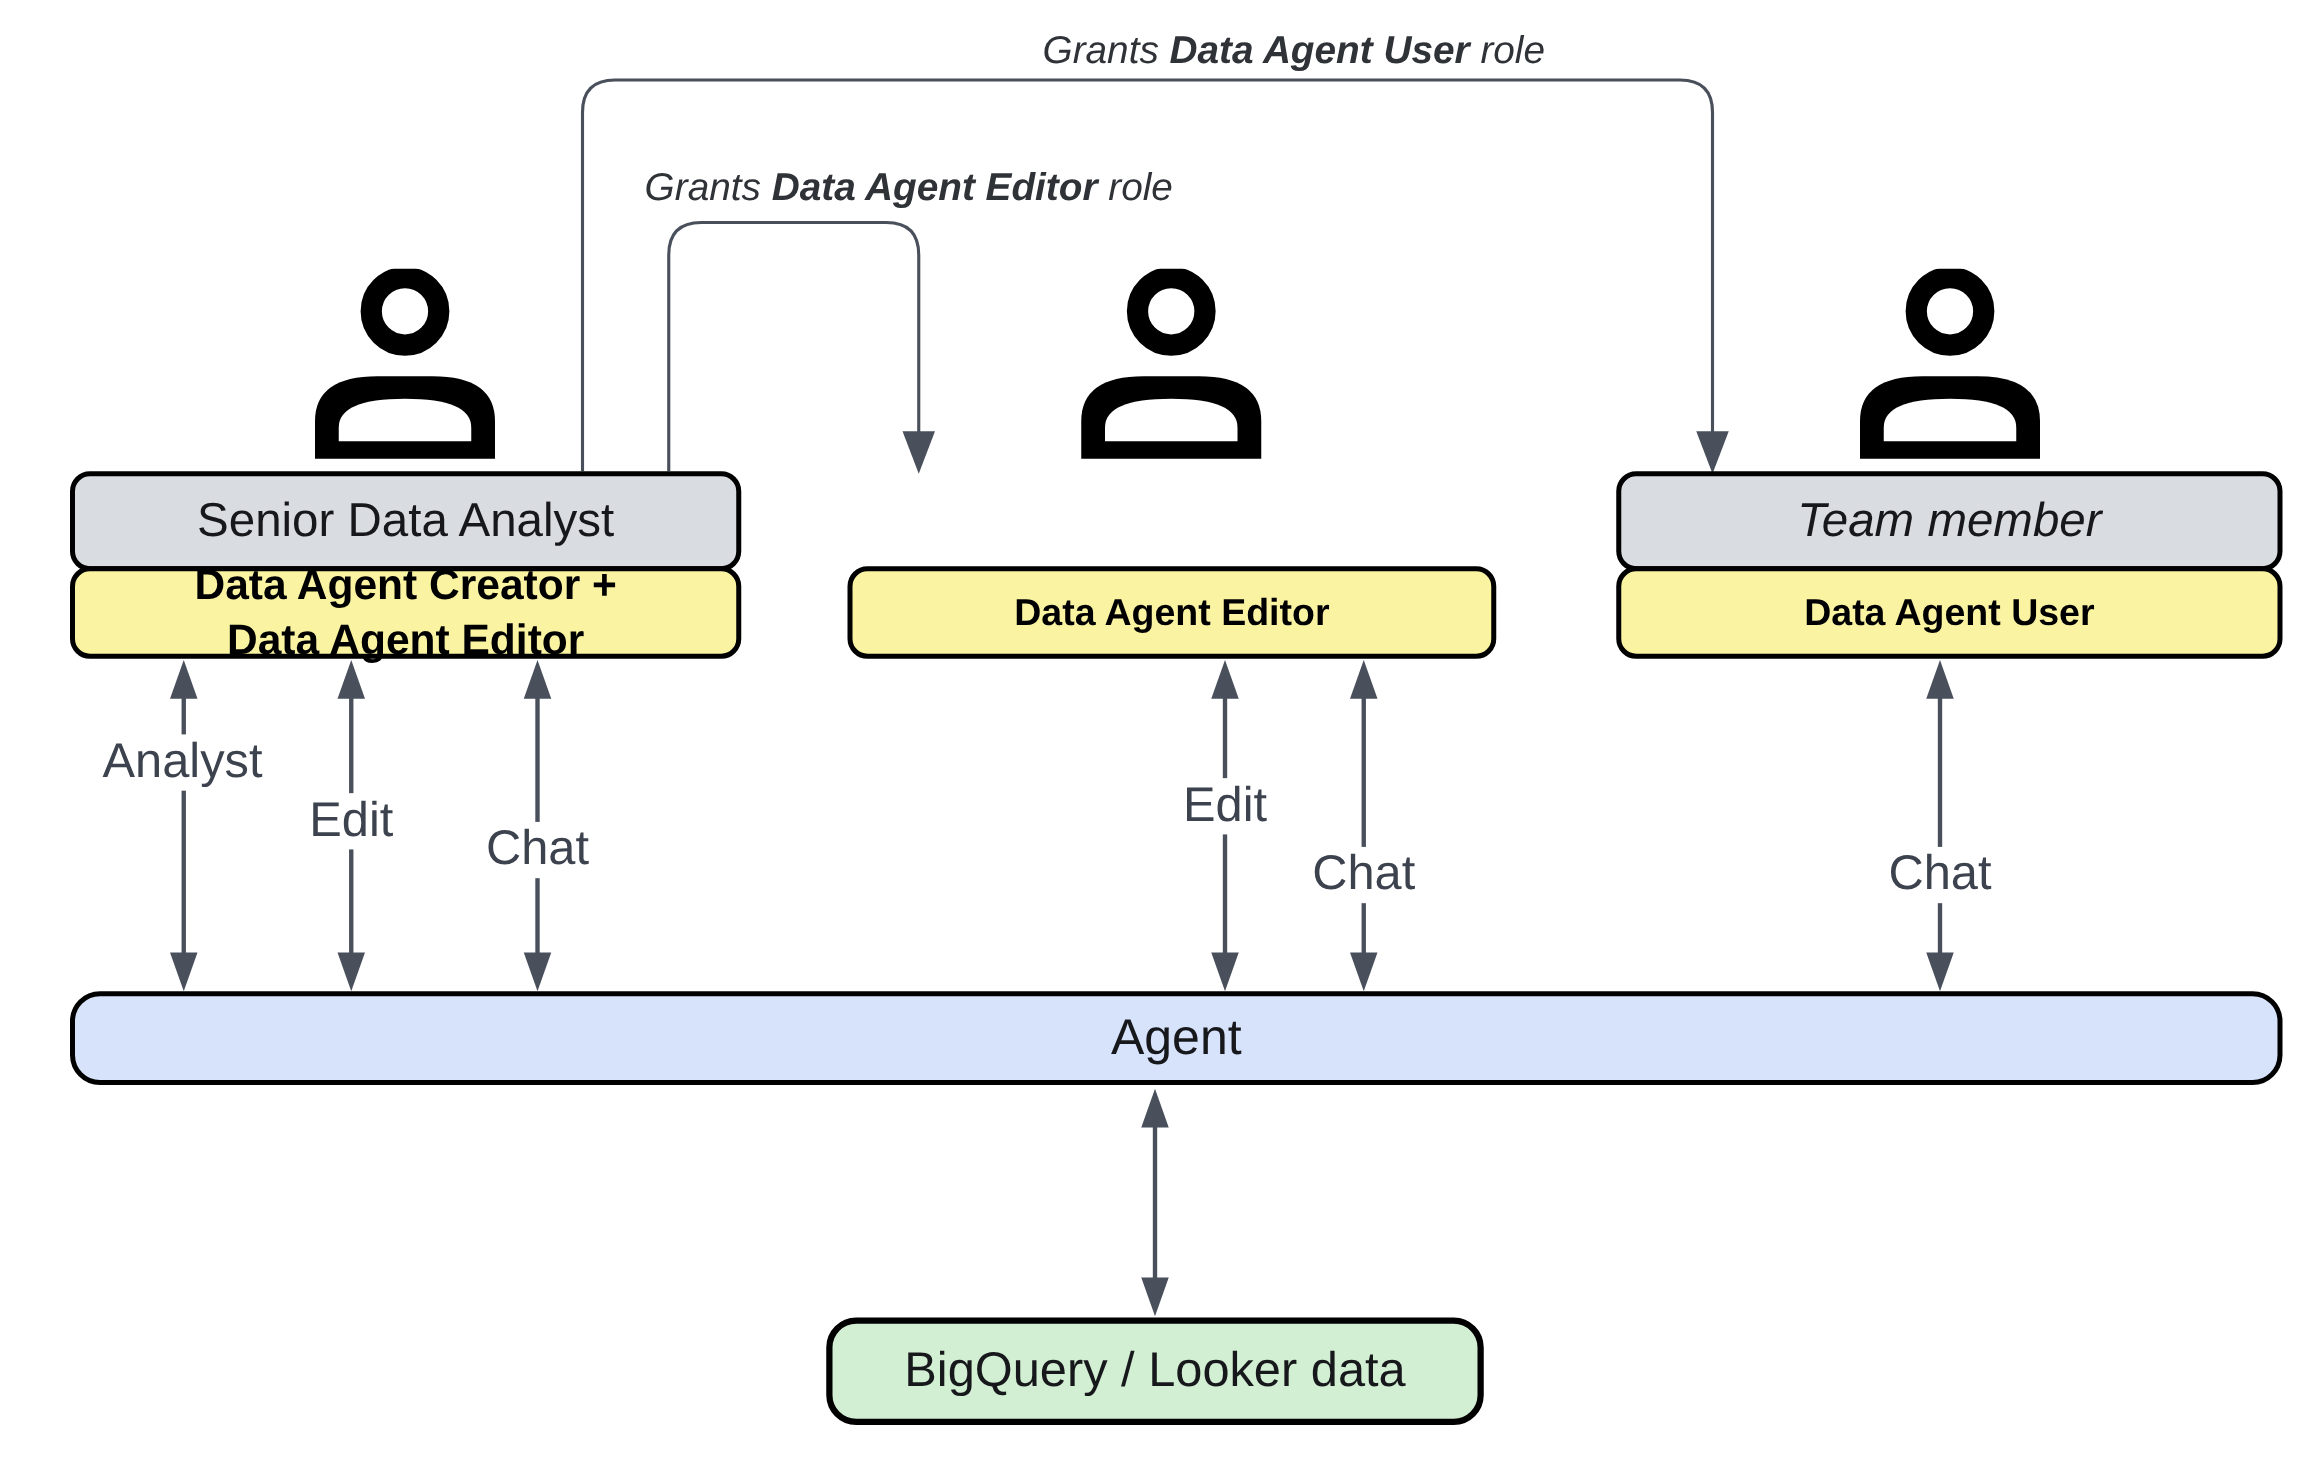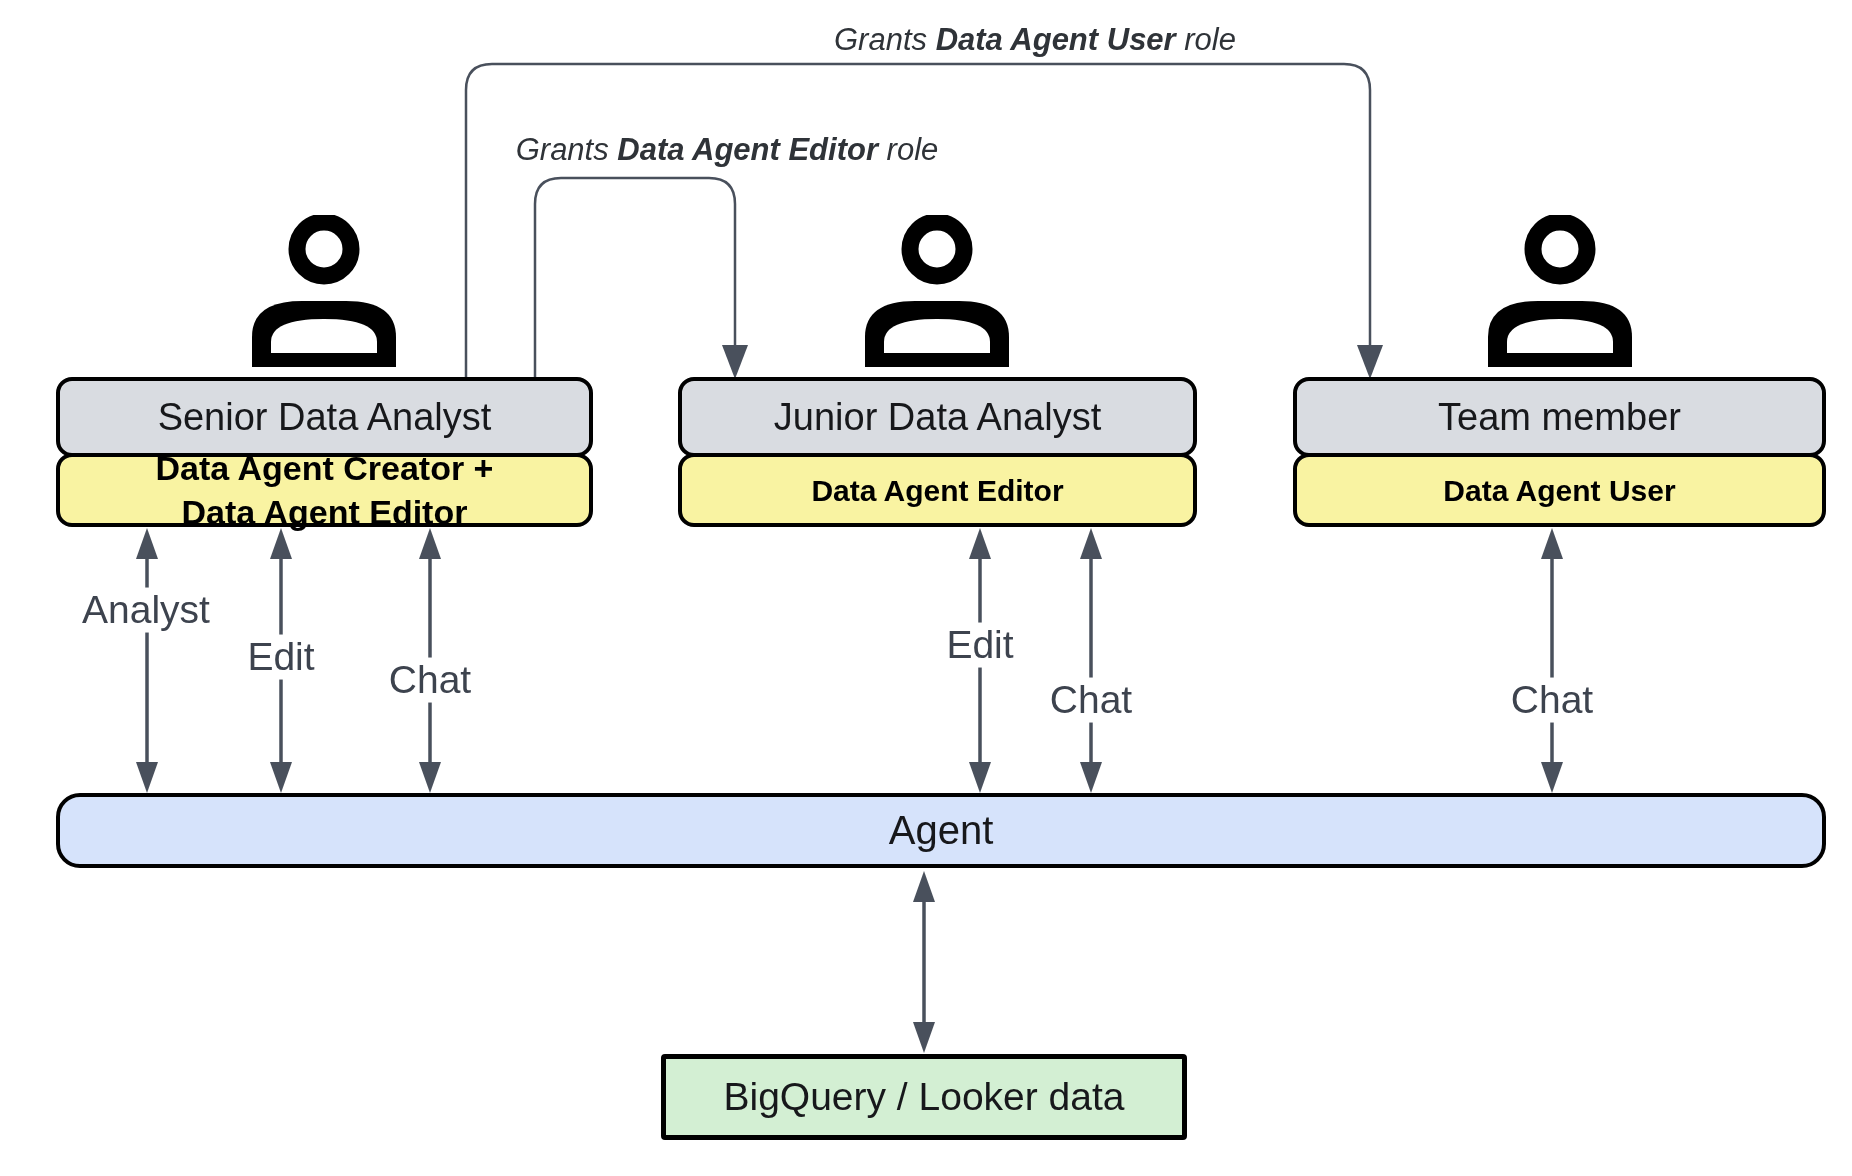--- a/index.html
+++ b/index.html
@@ -19,21 +19,21 @@
     text-align:center;
   }
   .card.gray{background:var(--gray-fill,#d9dce1);border-radius:16px;
     font-size:38px;color:var(--title-color,#17181b);}
   .card.yellow{background:var(--yellow-fill,#f9f3a2);border-radius:16px;
     font-weight:bold;color:#000;}
   .card.yellow .role-line{font-size:34px;line-height:1.3;}
   .card.yellow .role-single{font-size:30px;line-height:1.1;}
   .card.blue{background:var(--blue-fill,#d6e3fb);border-radius:24px;
     font-size:40px;color:var(--title-color,#17181b);}
-  .card.green{background:var(--green-fill,#d3efd3);border-radius:4px;
+  .card.green{background:var(--green-fill,#d3efd3);border-radius:24px;
     font-size:39px;color:var(--title-color,#17181b);}
   .action-label{
     position:absolute;z-index:3;transform:translate(-50%,-50%);
     background:var(--bg,#ffffff);color:var(--label-color,#3d434e);
     font-size:39px;line-height:1.05;padding:2px 8px;white-space:nowrap;
   }
   .grant-label{
     position:absolute;z-index:3;transform:translate(-50%,-50%);
     font-style:italic;font-size:31px;color:#2f3338;white-space:nowrap;
     background:var(--bg,#ffffff);padding:0 6px;
@@ -121,28 +121,25 @@
   </svg>
 
   <div class="card gray" style="left:56px;top:377px;width:537px;height:80px;justify-content:center;">
     <div>Senior Data Analyst</div>
   </div>
   <div class="card yellow" style="left:56px;top:453px;width:537px;height:74px;">
     <div class="role-line">Data Agent Creator +</div>
     <div class="role-line">Data Agent Editor</div>
   </div>
 
-  <div class="card gray" style="left:678px;top:377px;width:519px;height:80px;">
-    <div>Junior Data Analyst</div>
-  </div>
   <div class="card yellow" style="left:678px;top:453px;width:519px;height:74px;">
     <div class="role-single">Data Agent Editor</div>
   </div>
 
-  <div class="card gray" style="left:1293px;top:377px;width:533px;height:80px;">
+  <div class="card gray" style="left:1293px;top:377px;width:533px;height:80px;font-style:italic;">
     <div>Team member</div>
   </div>
   <div class="card yellow" style="left:1293px;top:453px;width:533px;height:74px;">
     <div class="role-single">Data Agent User</div>
   </div>
 
   <div class="action-label" style="left:146px;top:610px;">Analyst</div>
   <div class="action-label" style="left:281px;top:657px;">Edit</div>
   <div class="action-label" style="left:430px;top:680px;">Chat</div>
   <div class="action-label" style="left:980px;top:645px;">Edit</div>

